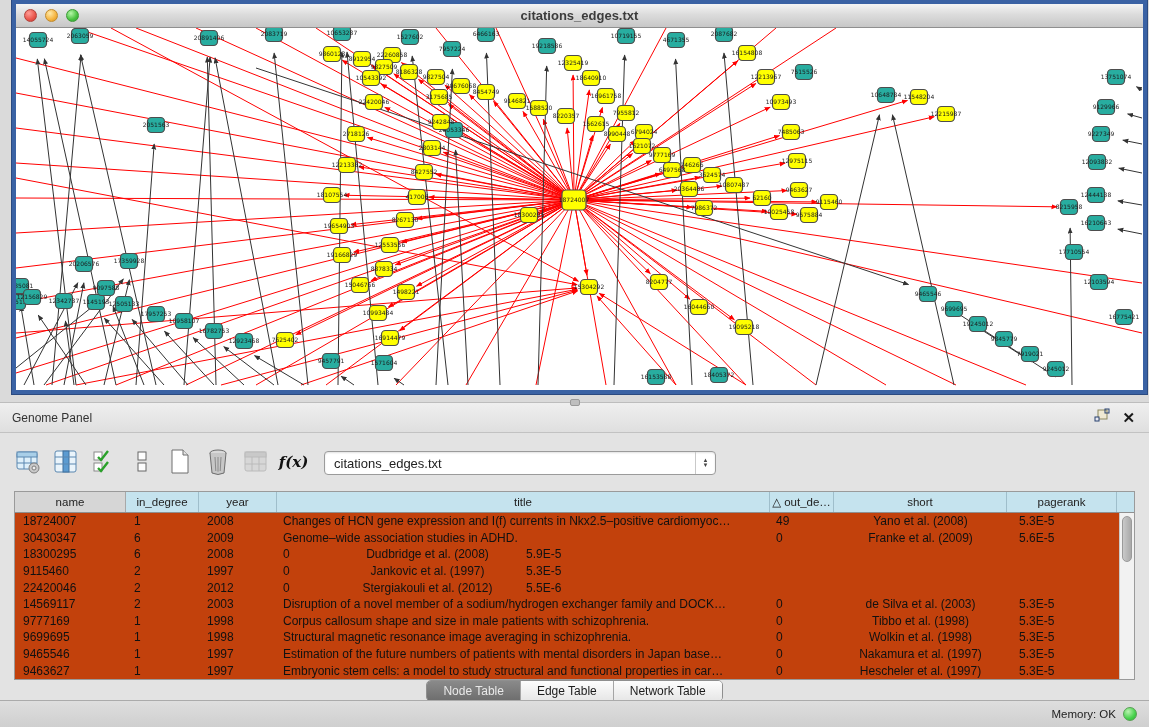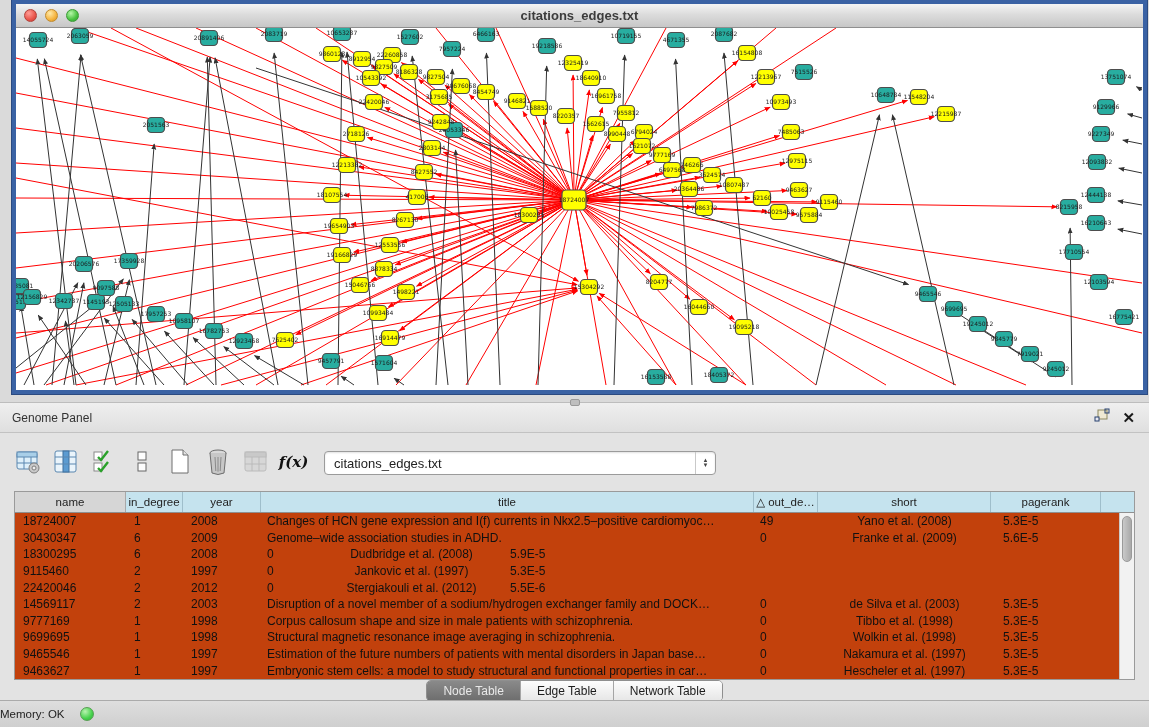--- a/index.html
+++ b/index.html
@@ -44,38 +44,38 @@
   .grid { position:absolute; left:14px; top:58px; width:1121px; height:189px;
     background:#c2410c; border:1px solid #9a9a9a; display:flex; flex-direction:column; }
   .thead { display:flex; height:21px; background:#c5e3ee; border-bottom:1px solid #8f8f8f; flex:0 0 21px; }
   .th { font-size:11.5px; color:#222; display:flex; align-items:center; justify-content:center;
     border-right:1px solid #9fbecb; height:100%; overflow:hidden; white-space:nowrap; }
   .th.colname { background:#d6d6d6; border-right:1px solid #a8a8a8; }
   .tbody { position:relative; flex:1; overflow:hidden; }
   .tr { display:flex; height:16.6px; align-items:center; }
   .td { font-size:12px; color:#111; white-space:nowrap; overflow:hidden; height:100%;
     display:flex; align-items:center; }
-  .c0{width:111px; padding-left:8px;} .c1{width:57px; padding-left:8px;} .c2{width:78px; padding-left:8px;}
+  .c0{width:111px; padding-left:8px;} .c1{width:73px; padding-left:8px;} .c2{width:78px; padding-left:8px;}
   .c3{width:493px; padding-left:6px;} .c4{width:64px; padding-left:6px;}
   .c5{width:173px; justify-content:center;} .c6{width:110px; padding-left:12px;}
   .vscroll { position:absolute; right:0; top:0; width:15px; height:100%; background:#f2f2f2; border-left:1px solid #c9c9c9; }
   .vthumb { position:absolute; left:2px; top:3px; width:10px; height:46px; border-radius:6px;
     background:linear-gradient(90deg,#c9c9c9,#a9a9a9); border:1px solid #9a9a9a; }
 
   .tabs { position:absolute; left:0; right:0; top:247px; display:flex; justify-content:center; }
   .seg { display:flex; border:1px solid #8f8f8f; border-radius:5px; overflow:hidden; height:22px;
     box-shadow:0 1px 0 rgba(255,255,255,.7); }
   .seg-btn { padding:0 16px; font-size:12px; display:flex; align-items:center;
     background:linear-gradient(#fdfdfd,#e6e6e6); color:#1c1c1c; border-right:1px solid #a5a5a5; }
   .seg-btn:last-child { border-right:none; }
   .seg-btn.active { background:linear-gradient(#8a8a8a,#6d6d6d); color:#e9e9e9; }
 
   .statusbar { position:absolute; left:0; top:700px; width:1149px; height:27px;
     background:linear-gradient(#dedede,#cfcfcf); border-top:1px solid #ababab;
-    display:flex; align-items:center; gap:15px; padding-right:12px; }
+    display:flex; align-items:center; justify-content:flex-end; gap:7px; padding-right:12px; }
   .mem-label { font-size:11.5px; color:#222; }
   .mem-dot { width:14px; height:14px; border-radius:50%;
     background:radial-gradient(circle at 35% 30%, #b9f2b0, #46d24c 60%, #2fae39); border:1px solid #56a052; }
 </style>
 </head>
 <body>
 
 <div class="desktop">
   <div class="net-window">
     <div class="titlebar">

